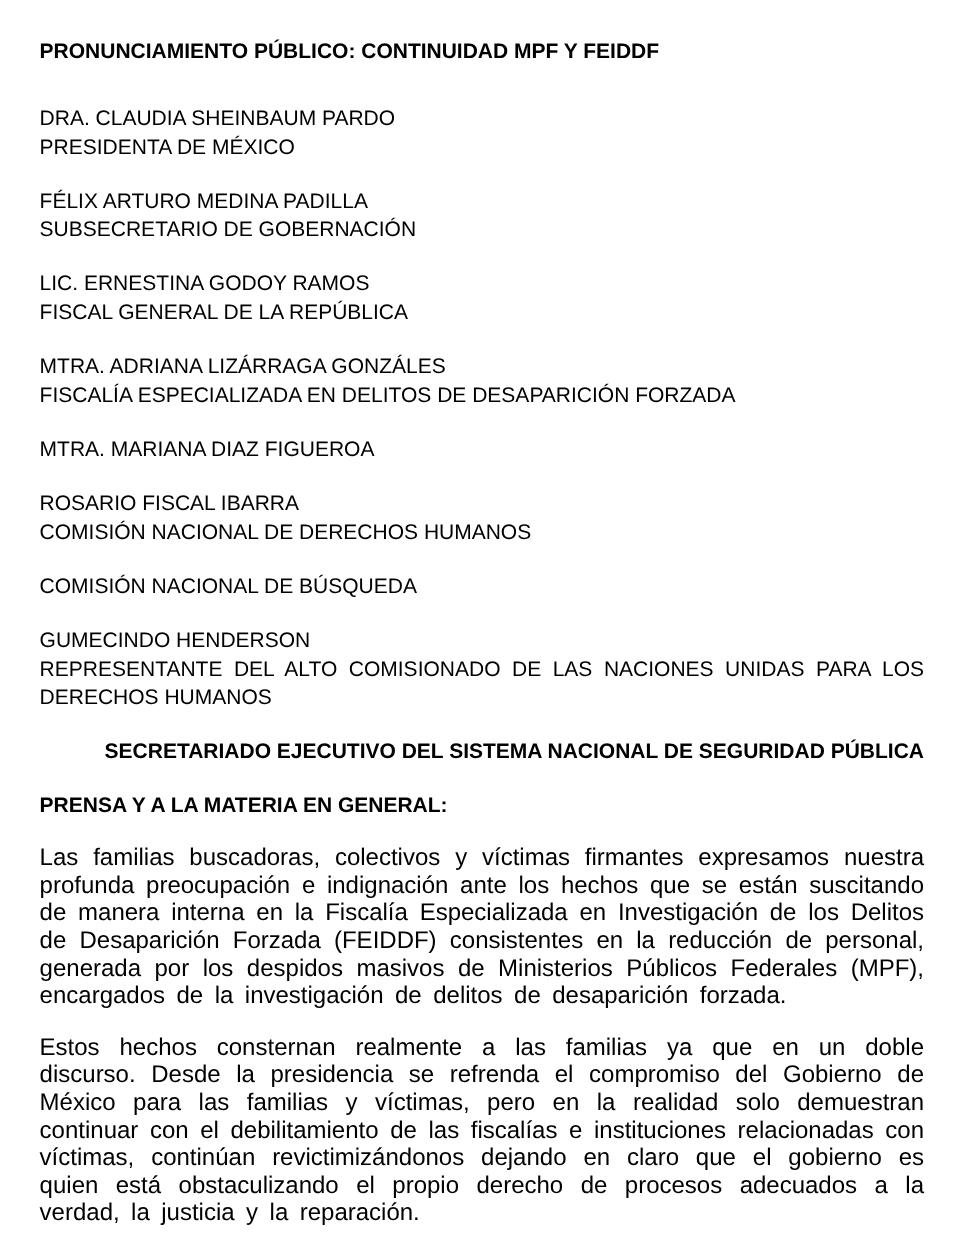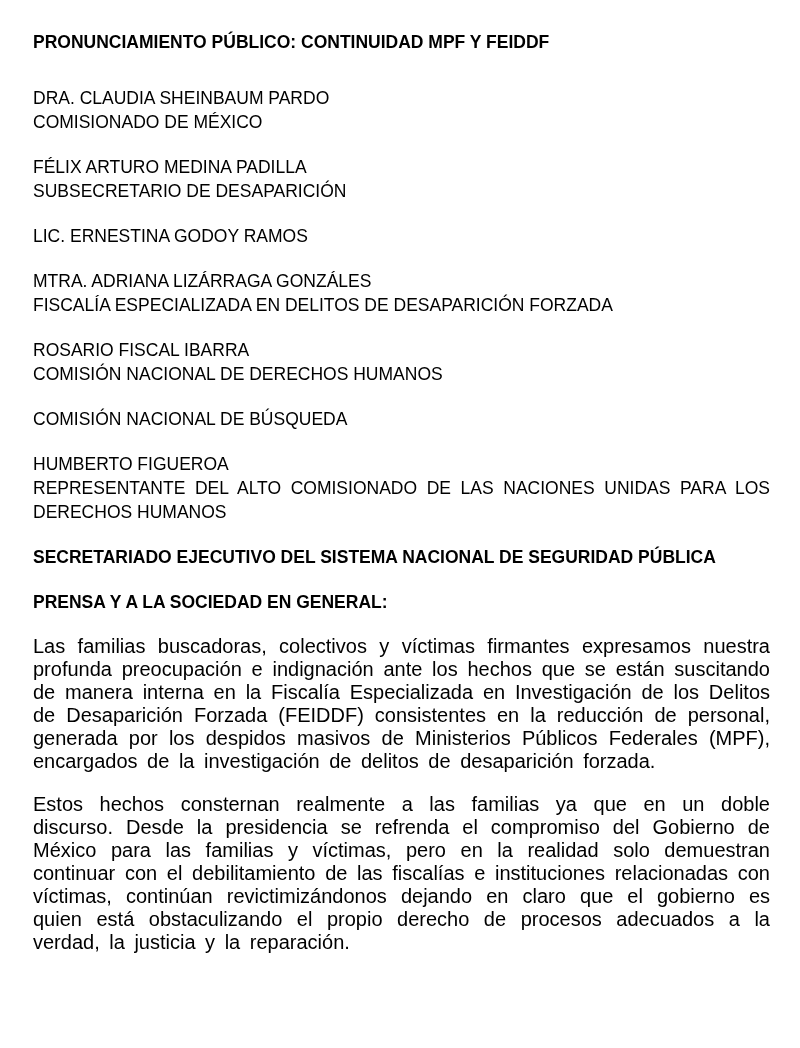--- a/index.html
+++ b/index.html
@@ -30,20 +30,21 @@
     margin: 0 0 21px 0;
   }
   .addr-role {
     text-align: justify;
   }
   .single-line {
     font-size: 17.5px;
     font-weight: bold;
     line-height: 24px;
     margin: 0 0 21px 0;
+    text-align: right;
   }
   .salutation {
     font-size: 17.5px;
     font-weight: bold;
     line-height: 24px;
     margin: 0 0 21px 0;
   }
   .body-para {
     font-size: 20px;
     line-height: 23px;
@@ -54,55 +55,57 @@
 </style>
 </head>
 <body>
 
 <div class="page">
 
   <p class="doc-title">PRONUNCIAMIENTO PÚBLICO: CONTINUIDAD MPF Y FEIDDF</p>
 
   <div class="addr-block">
     <div>DRA. CLAUDIA SHEINBAUM PARDO</div>
-    <div class="addr-role">COMISIONADO DE MÉXICO</div>
+    <div class="addr-role">PRESIDENTA DE MÉXICO</div>
   </div>
 
   <div class="addr-block">
     <div>FÉLIX ARTURO MEDINA PADILLA</div>
-    <div class="addr-role">SUBSECRETARIO DE DESAPARICIÓN</div>
+    <div class="addr-role">SUBSECRETARIO DE GOBERNACIÓN</div>
   </div>
 
   <div class="addr-block">
     <div>LIC. ERNESTINA GODOY RAMOS</div>
+    <div class="addr-role">FISCAL GENERAL DE LA REPÚBLICA</div>
   </div>
 
   <div class="addr-block">
     <div>MTRA. ADRIANA LIZÁRRAGA GONZÁLES</div>
     <div class="addr-role">FISCALÍA ESPECIALIZADA EN DELITOS DE DESAPARICIÓN FORZADA</div>
   </div>
 
   <div class="addr-block">
+    <div>MTRA. MARIANA DIAZ FIGUEROA</div>
   </div>
 
   <div class="addr-block">
     <div>ROSARIO FISCAL IBARRA</div>
     <div class="addr-role">COMISIÓN NACIONAL DE DERECHOS HUMANOS</div>
   </div>
 
   <div class="addr-block">
     <div class="addr-role">COMISIÓN NACIONAL DE BÚSQUEDA</div>
   </div>
 
   <div class="addr-block">
-    <div>HUMBERTO FIGUEROA</div>
+    <div>GUMECINDO HENDERSON</div>
     <div class="addr-role">REPRESENTANTE DEL ALTO COMISIONADO DE LAS NACIONES UNIDAS PARA LOS DERECHOS HUMANOS</div>
   </div>
 
   <p class="single-line">SECRETARIADO EJECUTIVO DEL SISTEMA NACIONAL DE SEGURIDAD PÚBLICA</p>
 
-  <p class="salutation">PRENSA Y A LA SOCIEDAD EN GENERAL:</p>
+  <p class="salutation">PRENSA Y A LA MATERIA EN GENERAL:</p>
 
   <p class="body-para">Las familias buscadoras, colectivos y víctimas firmantes expresamos nuestra profunda preocupación e indignación ante los hechos que se están suscitando de manera interna en la Fiscalía Especializada en Investigación de los Delitos de Desaparición Forzada (FEIDDF) consistentes en la reducción de personal, generada por los despidos masivos de Ministerios Públicos Federales (MPF), encargados de la investigación de delitos de desaparición forzada.</p>
 
   <p class="body-para">Estos hechos consternan realmente a las familias ya que en un doble discurso. Desde la presidencia se refrenda el compromiso del Gobierno de México para las familias y víctimas, pero en la realidad solo demuestran continuar con el debilitamiento de las fiscalías e instituciones relacionadas con víctimas, continúan revictimizándonos dejando en claro que el gobierno es quien está obstaculizando el propio derecho de procesos adecuados a la verdad, la justicia y la reparación.</p>
 
 </div>
 
 </body></html>

